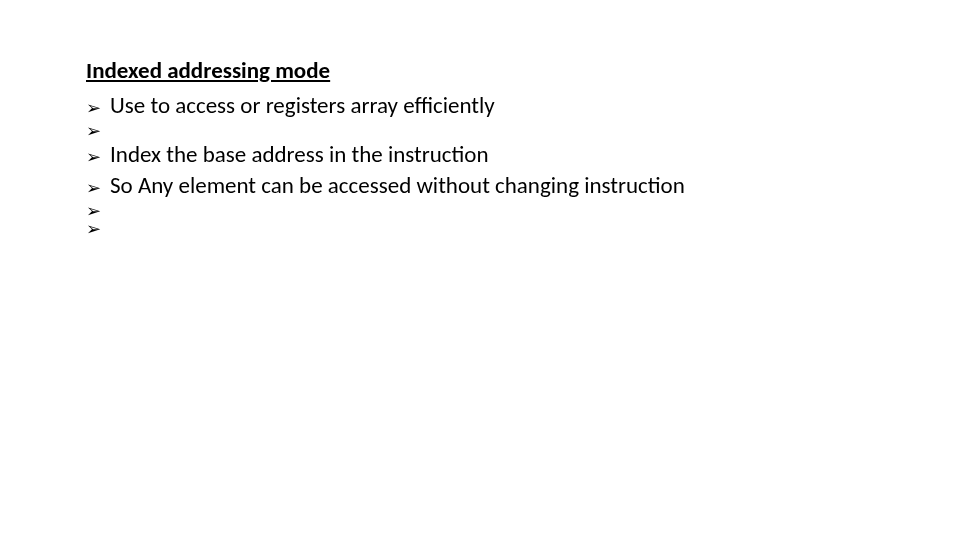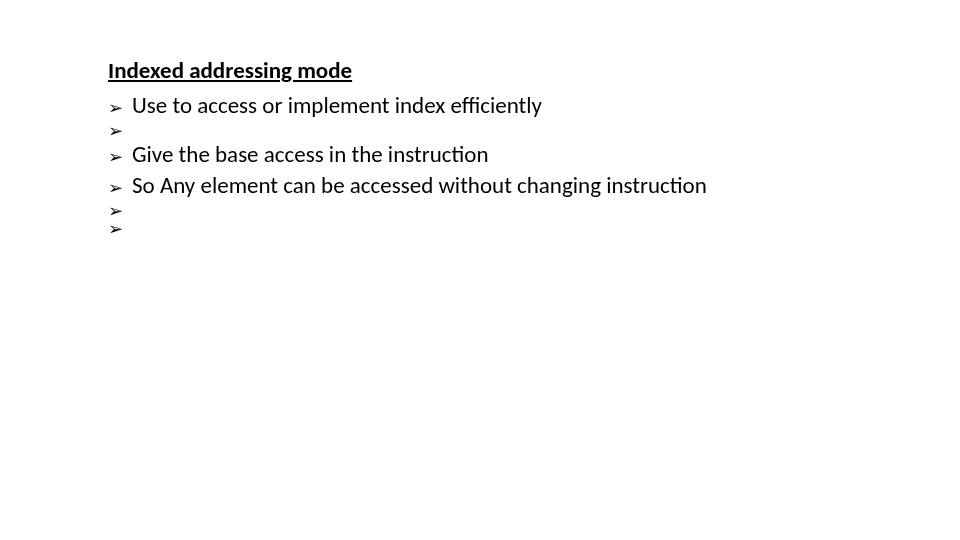--- a/index.html
+++ b/index.html
@@ -6,21 +6,21 @@
     margin: 0;
     padding: 0;
     width: 960px;
     height: 540px;
     background: #ffffff;
     font-family: Calibri, "Segoe UI", Arial, sans-serif;
     color: #000000;
   }
   .slide {
     box-sizing: border-box;
-    padding: 55px 0 0 108px;
+    padding: 55px 0 0 86px;
     width: 876px;
     height: 540px;
   }
   .heading {
     font-size: 23px;
     font-weight: 700;
     text-decoration: underline;
     line-height: 1.35;
     margin: 0 0 4px 0;
   }
@@ -49,28 +49,28 @@
   }
 </style>
 </head>
 <body>
 
 <div class="slide">
   <p class="heading">Indexed addressing mode</p>
   <ul class="bullets">
     <li>
       <span class="arrow-icon">➢</span>
-      <span class="bullet-text">Use to access or implement index efficiently</span>
+      <span class="bullet-text">Use to access or registers array efficiently</span>
     </li>
     <li>
       <span class="arrow-icon">➢</span>
     </li>
     <li>
       <span class="arrow-icon">➢</span>
-      <span class="bullet-text">Give the base access in the instruction</span>
+      <span class="bullet-text">Index the base address in the instruction</span>
     </li>
     <li>
       <span class="arrow-icon">➢</span>
       <span class="bullet-text">So Any element can be accessed without changing instruction</span>
     </li>
     <li>
       <span class="arrow-icon">➢</span>
     </li>
     <li>
       <span class="arrow-icon">➢</span>

